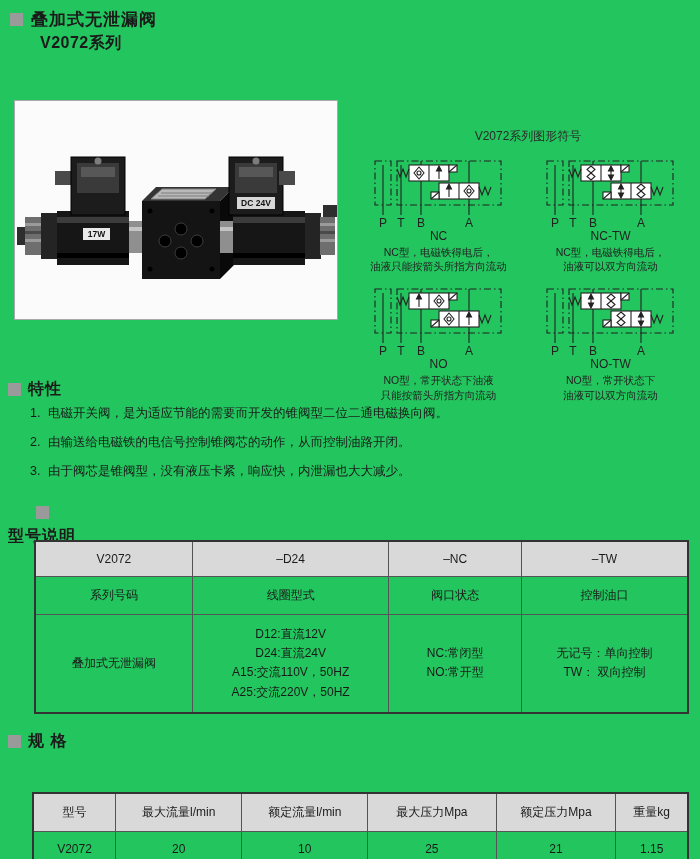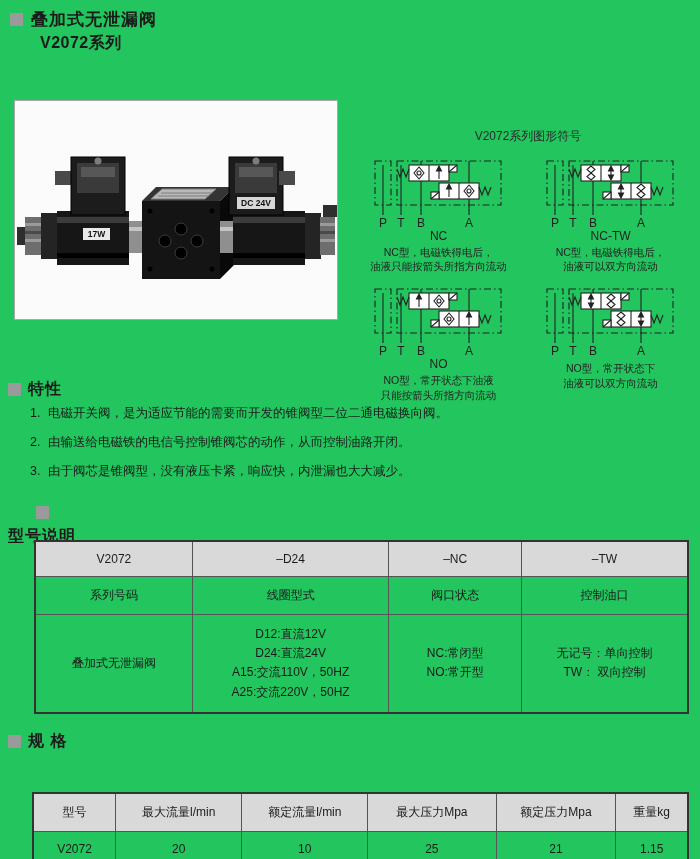--- a/index.html
+++ b/index.html
@@ -287,20 +287,21 @@
               <polygon points="80,38 84,41.5 80,45 76,41.5"></polygon>
               <line x1="100" y1="44" x2="100" y2="32"></line>
               <polygon points="100,31 97.5,36 102.5,36" fill="#222"></polygon>
               <polygon points="100,45 97.5,40 102.5,40" fill="#222"></polygon>
             </g>
             <text x="14" y="74" font-size="12" fill="#222" text-anchor="middle">P</text>
             <text x="32" y="74" font-size="12" fill="#222" text-anchor="middle">T</text>
             <text x="52" y="74" font-size="12" fill="#222" text-anchor="middle">B</text>
             <text x="100" y="74" font-size="12" fill="#222" text-anchor="middle">A</text>
           </svg>
+        <div class="sym-name">NO-TW</div>
         <div class="sym-desc">
           <div>NO型，常开状态下</div>
           <div>油液可以双方向流动</div>
         </div>
       </div>
     </div>
   </div>
 
   <div class="section-head" style="top:379px;justify-content:flex-end;">
     <span class="sec-mark"></span>

